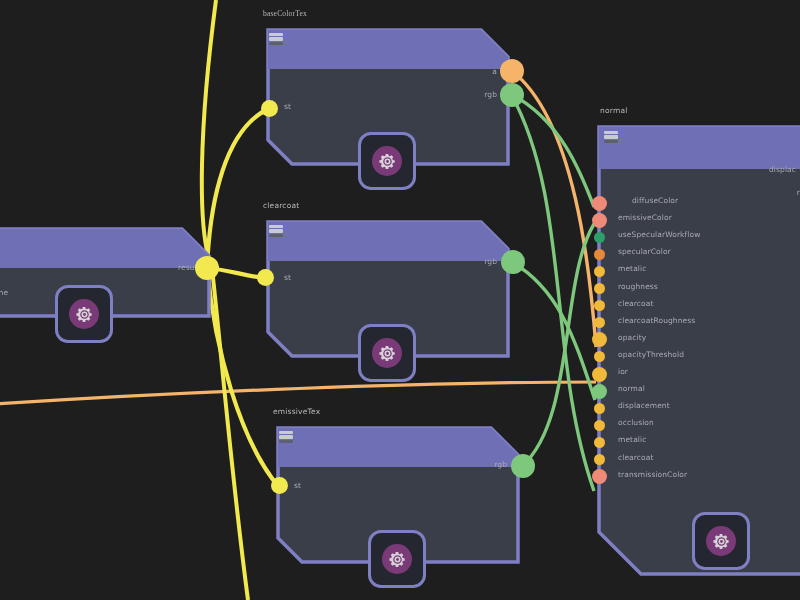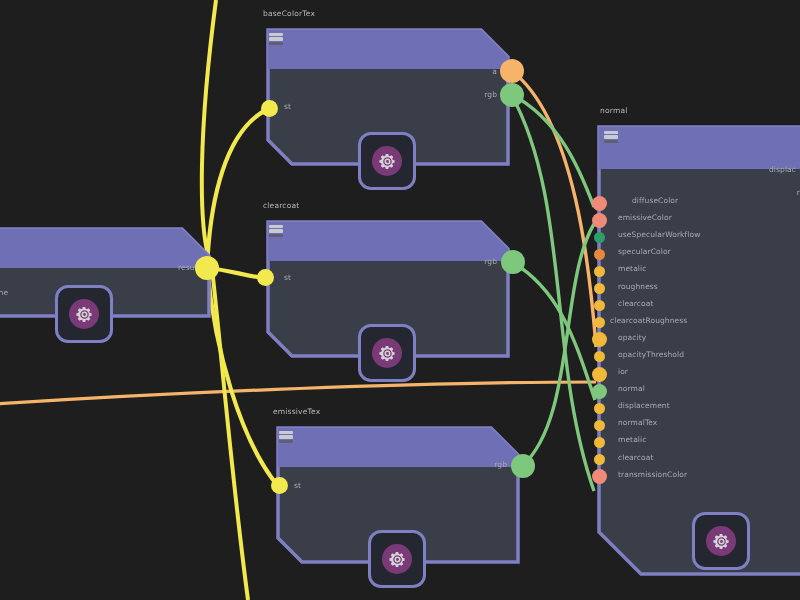--- a/index.html
+++ b/index.html
@@ -136,21 +136,21 @@
       <div class="gear-circle">
         <svg width="19" height="19" viewBox="0 0 24 24" fill="#d5d3d8">
           <path d="M12 8.2a3.8 3.8 0 1 0 0 7.6 3.8 3.8 0 0 0 0-7.6zm0 5.6a1.8 1.8 0 1 1 0-3.6 1.8 1.8 0 0 1 0 3.6z"></path>
           <path d="M21 13.6v-3.2l-2.3-.4a6.9 6.9 0 0 0-.7-1.7l1.3-1.9-2.3-2.3-1.9 1.3a6.9 6.9 0 0 0-1.7-.7L13 2.4h-3.2l-.4 2.3a6.9 6.9 0 0 0-1.7.7L5.8 4.1 3.5 6.4l1.3 1.9a6.9 6.9 0 0 0-.7 1.7l-2.3.4v3.2l2.3.4c.16.6.4 1.17.7 1.7l-1.3 1.9 2.3 2.3 1.9-1.3c.53.3 1.1.54 1.7.7l.4 2.3H13l.4-2.3c.6-.16 1.17-.4 1.7-.7l1.9 1.3 2.3-2.3-1.3-1.9c.3-.53.54-1.1.7-1.7zM12 17.4a5.4 5.4 0 1 1 0-10.8 5.4 5.4 0 0 1 0 10.8z"></path>
         </svg>
       </div>
     </div>
   </div>
 
   <div class="node" style="left:265px; top:27px;">
-    <div class="node-title" style="left:-2px; top:-18px;">baseColorTex</div>
+    <div class="node-title" style="left:-2px; top:-18px;font-family:Liberation Serif, serif;">baseColorTex</div>
     <svg class="node-shape" width="250" height="140" viewBox="0 0 250 140">
       <path d="M 3 3 L 216 3 L 243 30 L 243 137 L 27 137 L 3 113 Z" fill="#3a3e48" stroke="#7f7fc4" stroke-width="3.5"></path>
       <path d="M 3 3 L 216 3 L 243 30 L 243 42 L 3 42 Z" fill="#6e6fb4"></path>
     </svg>
     <div class="node-header-bar" style="left:4px; top:4px;">
       <div class="hbar"></div>
       <div class="hbar"></div>
       <div class="hbar dark"></div>
     </div>
     <div class="port-label" style="left:19px; top:75px;">st</div>
@@ -257,21 +257,21 @@
         <div style="position: absolute; left: 0px; top: 157.5px; height: 17.1px;">
           <div class="port-dot" style="width: 11px; height: 11px; background: rgb(240, 185, 58); left: -2.5px; top: 1.5px; position: absolute;"></div>
           <div class="port-label" style="left: 22px; top: 0px;">roughness</div>
         </div>
         <div style="position: absolute; left: 0px; top: 174.6px; height: 17.1px;">
           <div class="port-dot" style="width: 11px; height: 11px; background: rgb(240, 185, 58); left: -2.5px; top: 1.5px; position: absolute;"></div>
           <div class="port-label" style="left: 22px; top: 0px;">clearcoat</div>
         </div>
         <div style="position: absolute; left: 0px; top: 191.7px; height: 17.1px;">
           <div class="port-dot" style="width: 11px; height: 11px; background: rgb(240, 185, 58); left: -2.5px; top: 1.5px; position: absolute;"></div>
-          <div class="port-label" style="left: 14px; top: 0px;">clearcoatRoughness</div>
+          <div class="port-label" style="left: 22px; top: 0px;">clearcoatRoughness</div>
         </div>
         <div style="position: absolute; left: 0px; top: 208.8px; height: 17.1px;">
           <div class="port-dot" style="width: 15px; height: 15px; background: rgb(240, 185, 58); left: -4.5px; top: -0.5px; position: absolute;"></div>
           <div class="port-label" style="left: 22px; top: 0px;">opacity</div>
         </div>
         <div style="position: absolute; left: 0px; top: 225.9px; height: 17.1px;">
           <div class="port-dot" style="width: 11px; height: 11px; background: rgb(240, 185, 58); left: -2.5px; top: 1.5px; position: absolute;"></div>
           <div class="port-label" style="left: 22px; top: 0px;">opacityThreshold</div>
         </div>
         <div style="position: absolute; left: 0px; top: 243px; height: 17.1px;">
@@ -281,21 +281,21 @@
         <div style="position: absolute; left: 0px; top: 260.1px; height: 17.1px;">
           <div class="port-dot" style="width: 15px; height: 15px; background: rgb(125, 200, 125); left: -4.5px; top: -0.5px; position: absolute;"></div>
           <div class="port-label" style="left: 22px; top: 0px;">normal</div>
         </div>
         <div style="position: absolute; left: 0px; top: 277.2px; height: 17.1px;">
           <div class="port-dot" style="width: 11px; height: 11px; background: rgb(240, 185, 58); left: -2.5px; top: 1.5px; position: absolute;"></div>
           <div class="port-label" style="left: 22px; top: 0px;">displacement</div>
         </div>
         <div style="position: absolute; left: 0px; top: 294.3px; height: 17.1px;">
           <div class="port-dot" style="width: 11px; height: 11px; background: rgb(240, 185, 58); left: -2.5px; top: 1.5px; position: absolute;"></div>
-          <div class="port-label" style="left: 22px; top: 0px;">normalTex</div>
+          <div class="port-label" style="left: 22px; top: 0px;">occlusion</div>
         </div>
         <div style="position: absolute; left: 0px; top: 311.4px; height: 17.1px;">
           <div class="port-dot" style="width: 11px; height: 11px; background: rgb(240, 185, 58); left: -2.5px; top: 1.5px; position: absolute;"></div>
           <div class="port-label" style="left: 22px; top: 0px;">metalic</div>
         </div>
         <div style="position: absolute; left: 0px; top: 328.5px; height: 17.1px;">
           <div class="port-dot" style="width: 11px; height: 11px; background: rgb(240, 185, 58); left: -2.5px; top: 1.5px; position: absolute;"></div>
           <div class="port-label" style="left: 22px; top: 0px;">clearcoat</div>
         </div>
         <div style="position: absolute; left: 0px; top: 345.6px; height: 17.1px;">

